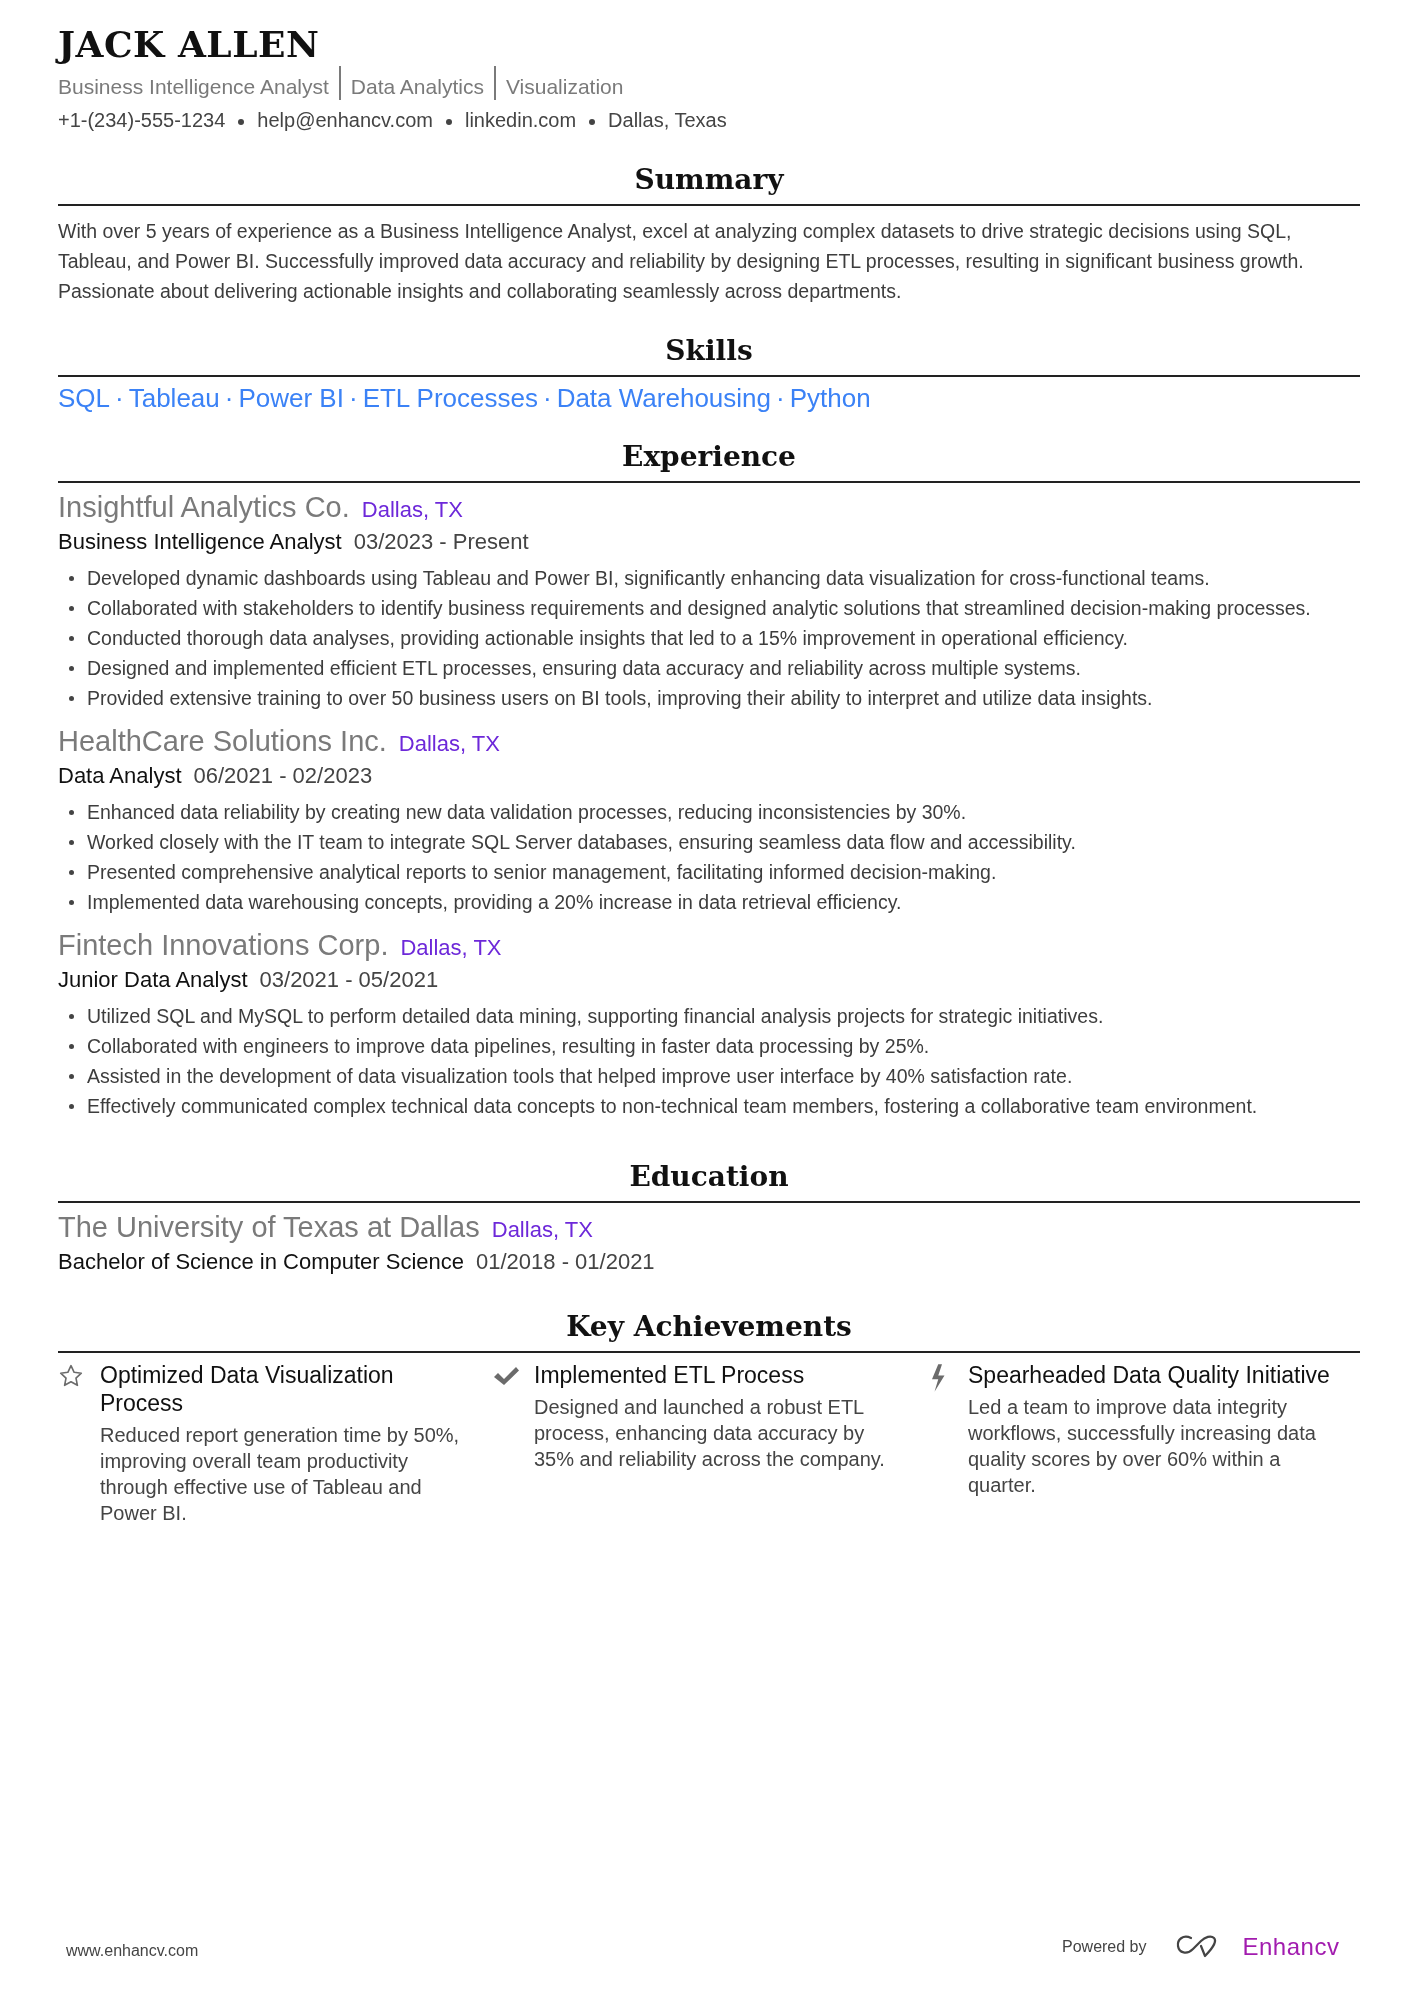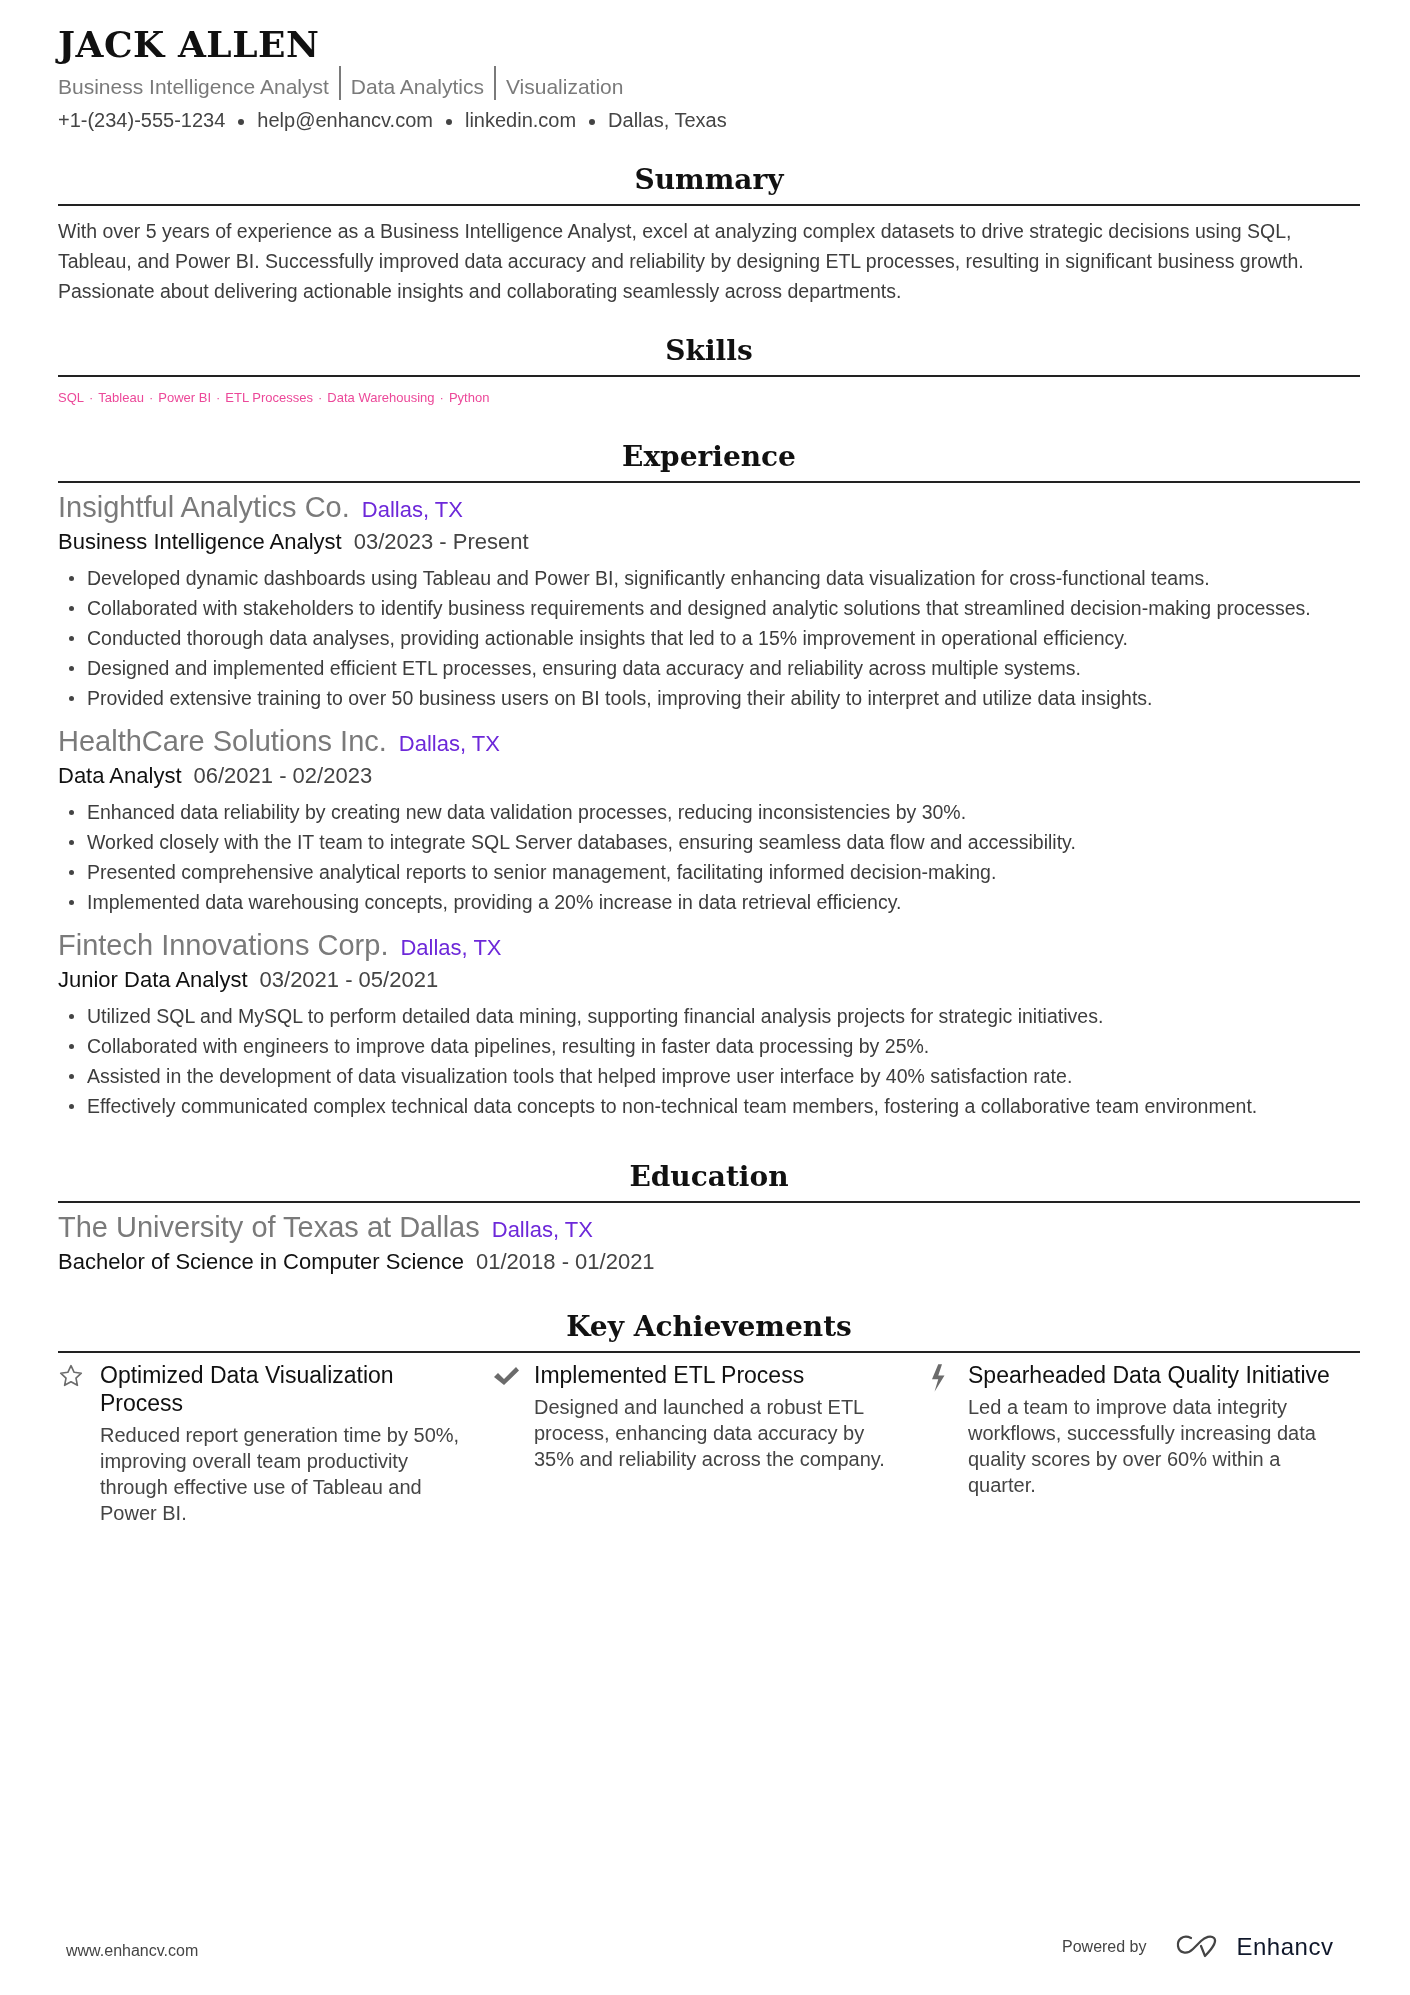--- a/index.html
+++ b/index.html
@@ -14,21 +14,21 @@
   .contact { font-size: 20px; color: #444; line-height: 28px; }
   .contact .dot { display: inline-block; width: 6px; height: 6px; border-radius: 50%; background: #444; vertical-align: middle; margin: 0 13px; }
 
   .section-title { font-family: "DejaVu Serif", "Liberation Serif", serif; font-weight: bold; font-size: 28px; color: #111; text-align: center; line-height: 36px; }
   .rule { height: 2px; background: #222; margin-top: 6px; }
 
   .summary-section { margin-top: 28px; }
   .summary-text { font-size: 19.5px; line-height: 30px; color: #3d3d3d; margin-top: 10px; }
 
   .skills-section { margin-top: 27px; }
-  .skills-text { font-size: 13px; line-height: 30px; color: #ec4899; margin-top: 6px; }
+  .skills-text { font-size: 26px; line-height: 30px; color: #3b82f6; margin-top: 6px; }
   .skills-text .sk-dot { margin: 0 5px; }
 
   .exp-section { margin-top: 26px; }
   .job { margin-top: 6px; }
   .job + .job { margin-top: 10px; }
   .row { display: flex; justify-content: flex-start; align-items: baseline; gap: 12px; }
   .company { font-size: 29px; color: #7a7a7a; line-height: 36px; }
   .location { font-size: 22px; color: #6d28d9; line-height: 30px; }
   .role { font-size: 22px; color: #111; line-height: 34px; }
   .dates { font-size: 22px; color: #444; line-height: 34px; }
@@ -44,21 +44,21 @@
   .ach { width: 445px; display: flex; padding-right: 20px; }
   .ach .icon { width: 42px; flex: none; padding-top: 2px; }
   .ach .icon svg { display: block; }
   .ach-title { font-size: 23px; line-height: 28px; color: #111; }
   .ach-desc { font-size: 20px; line-height: 26px; color: #444; margin-top: 5px; }
 
   .footer-left { position: absolute; left: 66px; top: 1942px; font-size: 16px; color: #444; }
   .footer-right { position: absolute; left: 1062px; top: 1932px; display: flex; align-items: center; }
   .powered { font-size: 16px; color: #444; }
   .logo-icon { margin-left: 28px; }
-  .brand { font-size: 24px; color: #0f172a; margin-left: 14px; letter-spacing: 0.5px; }
+  .brand { font-size: 24px; color: #a21caf; margin-left: 20px; letter-spacing: 0.5px; }
 </style>
 </head>
 <body>
 
 <div class="page">
 
   <header class="header">
     <div class="name">JACK ALLEN</div>
     <div class="headline">
       <span>Business Intelligence Analyst</span><span class="sep"></span><span>Data Analytics</span><span class="sep"></span><span>Visualization</span>

